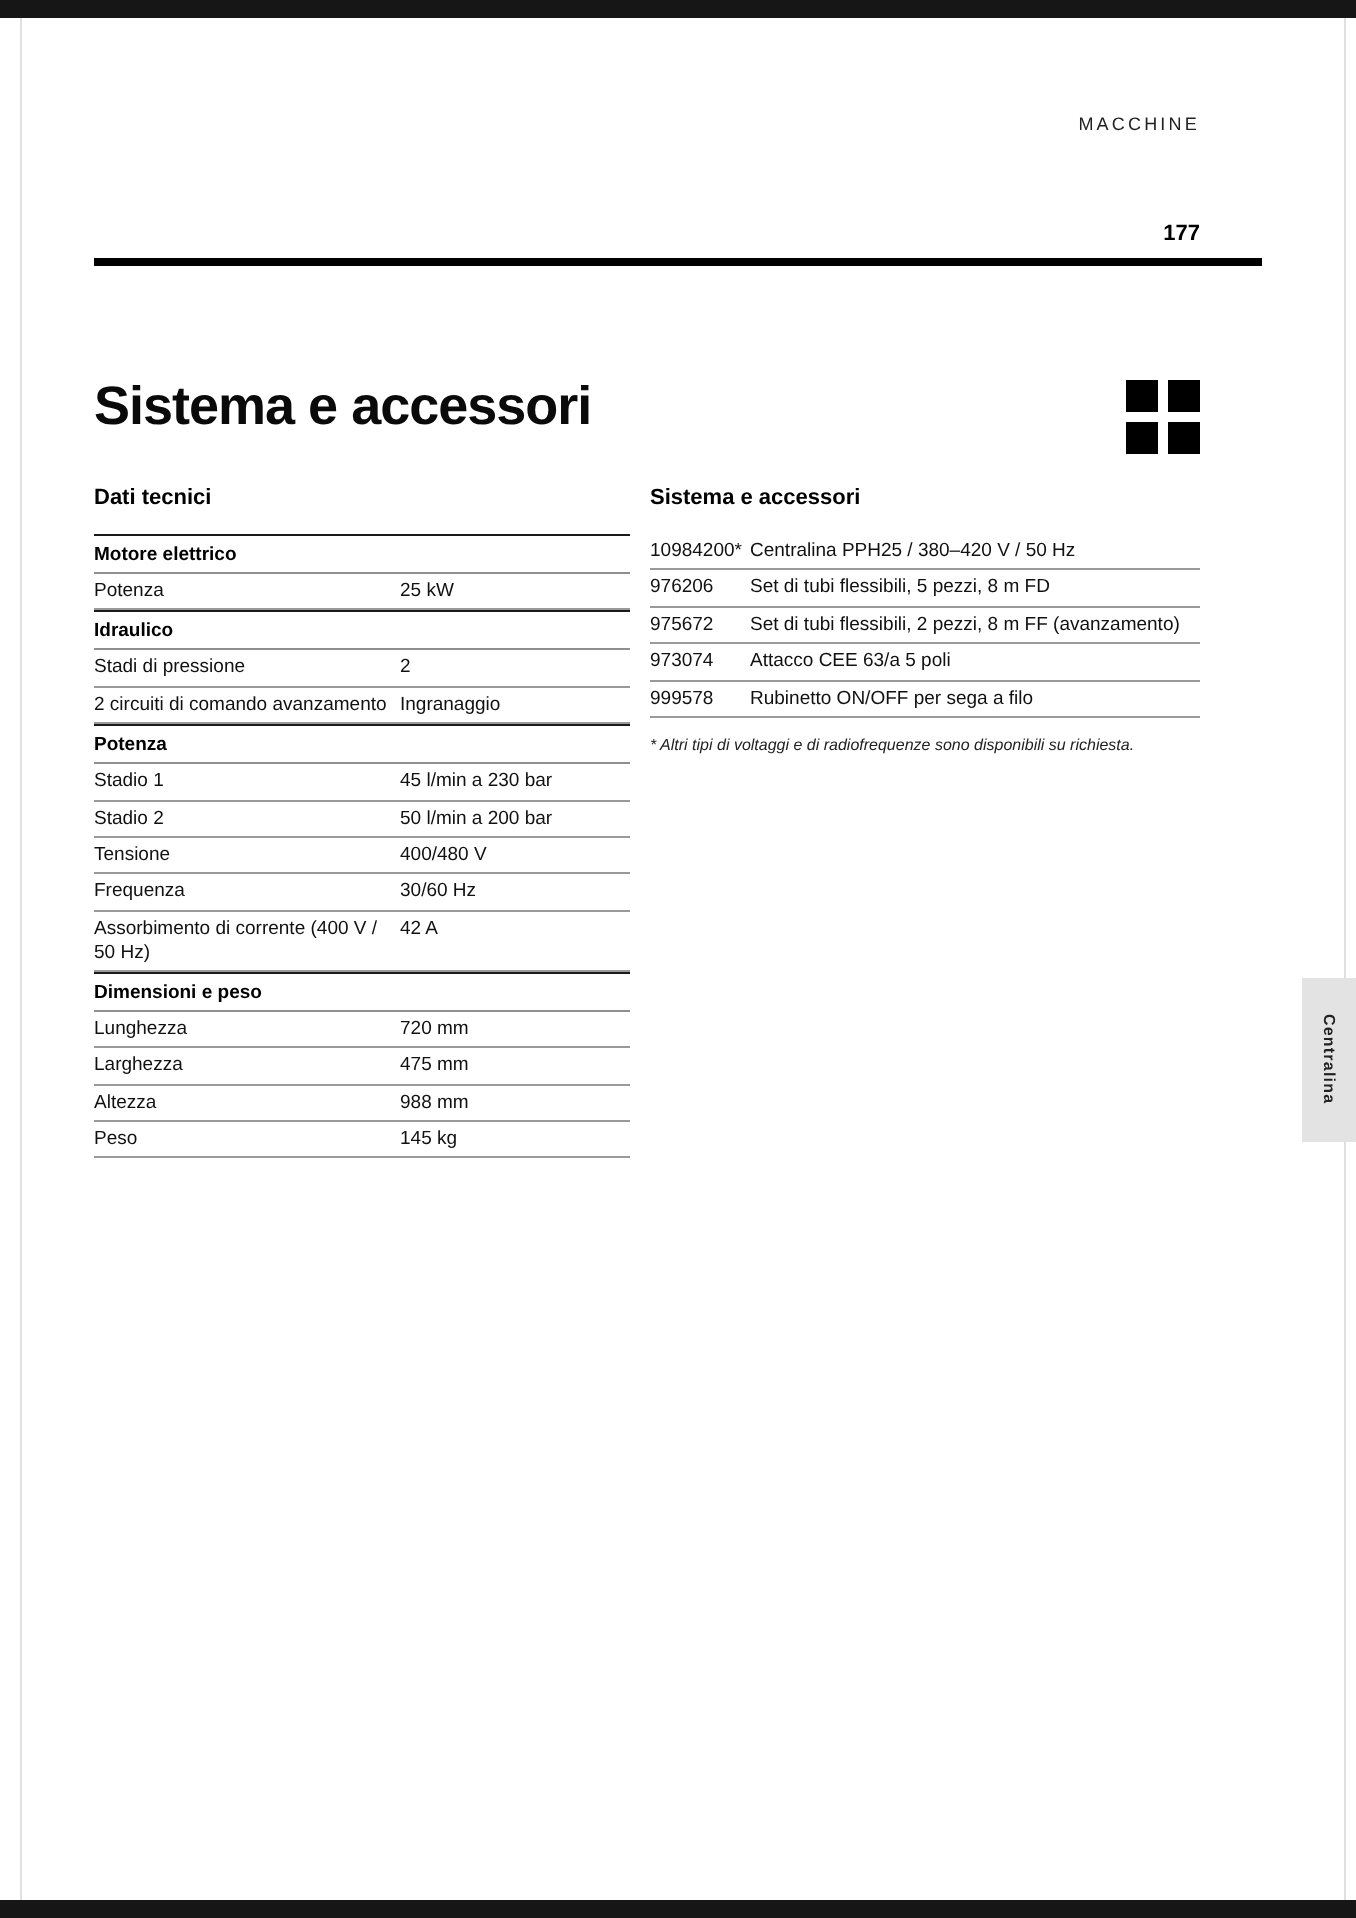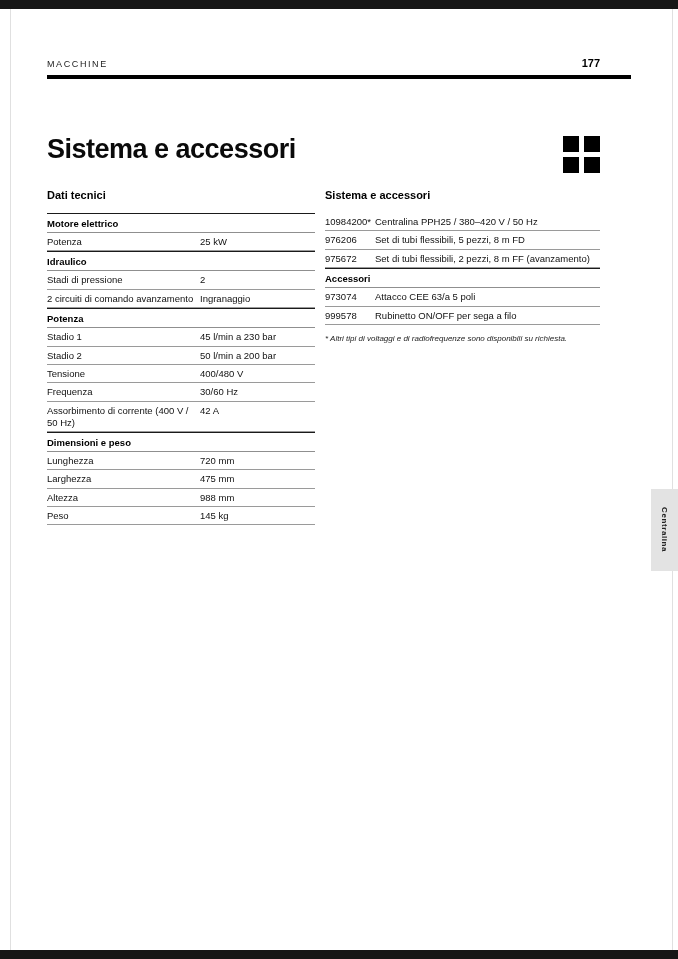--- a/index.html
+++ b/index.html
@@ -20,24 +20,24 @@
     position:absolute; top:9px; bottom:9px; width:1px; background:#e0e0e0; z-index:4;
   }
   .edge-left{ left:10px; }
   .edge-right{ right:5px; }
 
   .page { position:absolute; left:47px; top:0; width:584px; }
 
   .doc-header {
     width:553px;
     padding-top:57px;
-    display:flex; justify-content:space-between; align-items:flex-end;
+    display:flex; justify-content:space-between; align-items:flex-end;flex-direction:column;
   }
   .brand { font-size:9px; letter-spacing:1.6px; color:#222; }
-  .pagenum { font-size:11px; font-weight:bold; color:#000; }
+  .pagenum { font-size:11px; font-weight:bold; color:#000;margin-top:44px; }
   .head-rule { width:584px; height:4px; background:#000; margin-top:6px; }
 
   .title-row {
     width:553px;
     margin-top:56px;
     display:flex; justify-content:space-between; align-items:flex-start;
     height:38px;
   }
   h1 {
     font-size:27px; font-weight:bold; letter-spacing:-0.5px; color:#0a0a0a;
@@ -209,21 +209,20 @@
           <span class="label">976206</span>
           <span class="value">Set di tubi flessibili, 5 pezzi, 8 m FD</span>
         </div>
         <div class="row">
           <span class="label">975672</span>
           <span class="value">Set di tubi flessibili, 2 pezzi, 8 m FF (avanzamento)</span>
         </div>
       </section>
 
       <section class="tsec">
-        <h3>Accessori</h3>
         <div class="row">
           <span class="label">973074</span>
           <span class="value">Attacco CEE 63/a 5 poli</span>
         </div>
         <div class="row">
           <span class="label">999578</span>
           <span class="value">Rubinetto ON/OFF per sega a filo</span>
         </div>
       </section>
 

